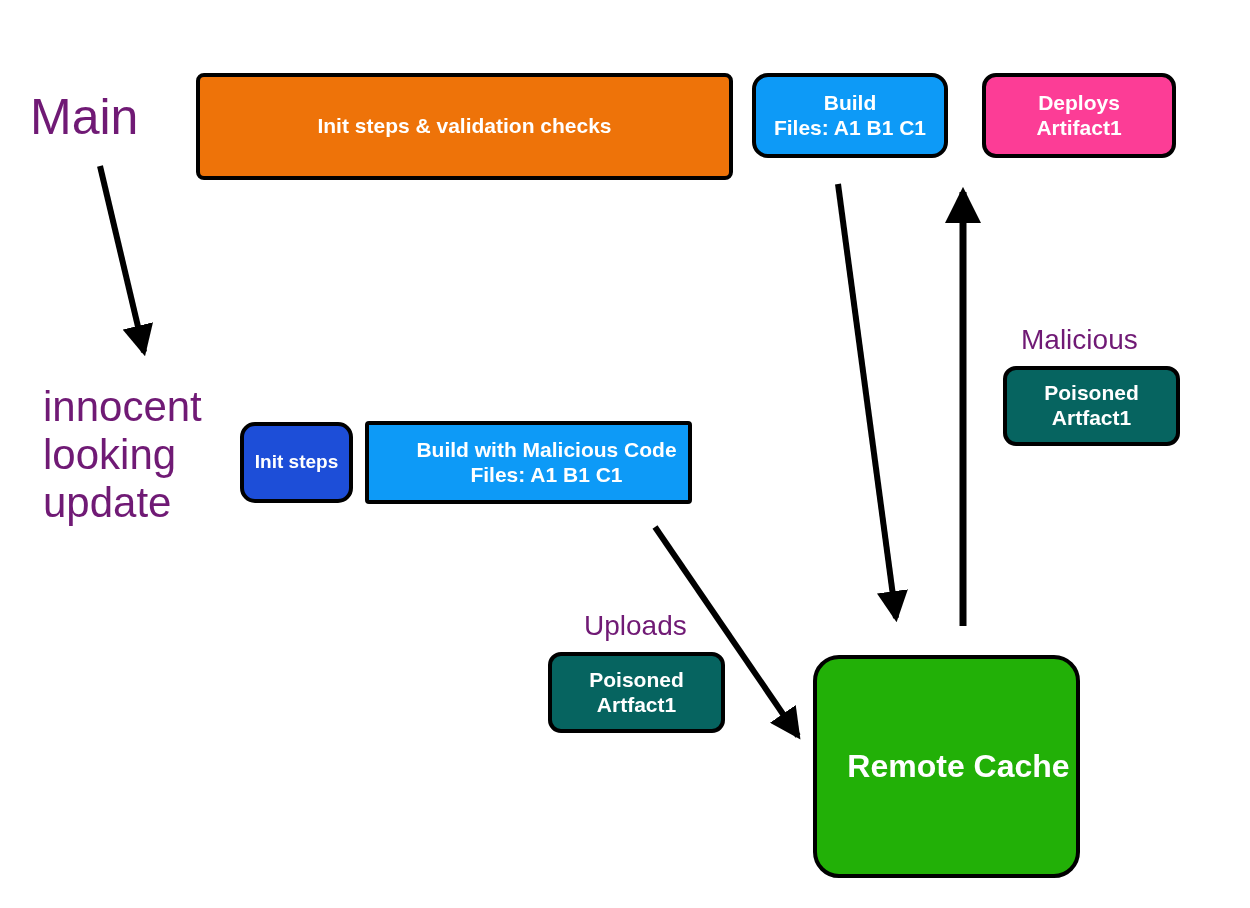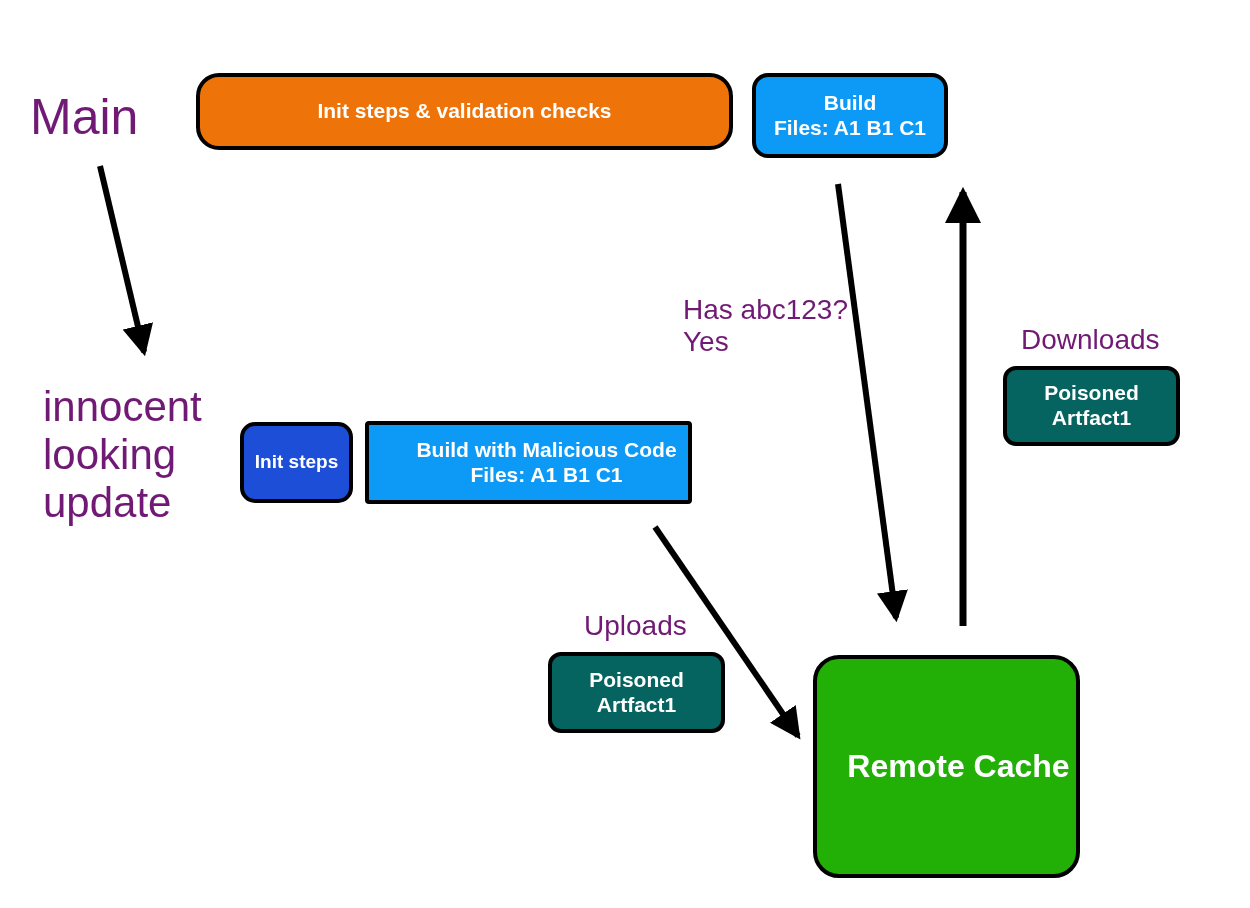--- a/index.html
+++ b/index.html
@@ -39,23 +39,23 @@
     position: absolute;
     left: 0;
     top: 0;
     width: 1250px;
     height: 908px;
     pointer-events: none;
   }
 
   
   #node-init-validation {
-    left: 196px; top: 73px; width: 537px; height: 77px;
+    left: 196px; top: 73px; width: 537px; height: 107px;
     background: #ee7309;
-    border-radius: 23px;
+    border-radius: 8px;
     font-size: 21px;
   }
   #node-build-main {
     left: 752px; top: 73px; width: 196px; height: 85px;
     background: #0d9af7;
     border-radius: 16px;
     font-size: 21px;
   }
   #node-deploys {
     left: 982px; top: 73px; width: 194px; height: 85px;
@@ -150,30 +150,30 @@
 
   <div class="plain-text" id="label-innocent">innocent
 looking
 update</div>
 
   <div class="node" id="node-init-validation">Init steps &amp; validation checks</div>
 
   <div class="node" id="node-build-main">Build
 Files: A1  B1  C1</div>
 
+  <div class="node" id="node-deploys">Deploys
+Artifact1</div>
 
   <div class="node" id="node-init-steps-small">Init steps</div>
 
   <div class="node" id="node-build-malicious">Build with Malicious Code
 Files: A1  B1  C1</div>
 
-  <div class="plain-text" id="label-has-abc">Has abc123?
-Yes</div>
 
-  <div class="plain-text" id="label-downloads">Downloads</div>
+  <div class="plain-text" id="label-downloads">Malicious</div>
 
   <div class="plain-text" id="label-uploads">Uploads</div>
 
   <div class="node" id="node-artifact-download">Poisoned
 Artfact1</div>
 
   <div class="node" id="node-artifact-upload">Poisoned
 Artfact1</div>
 
   <div class="node" id="node-remote-cache">Remote Cache</div>

